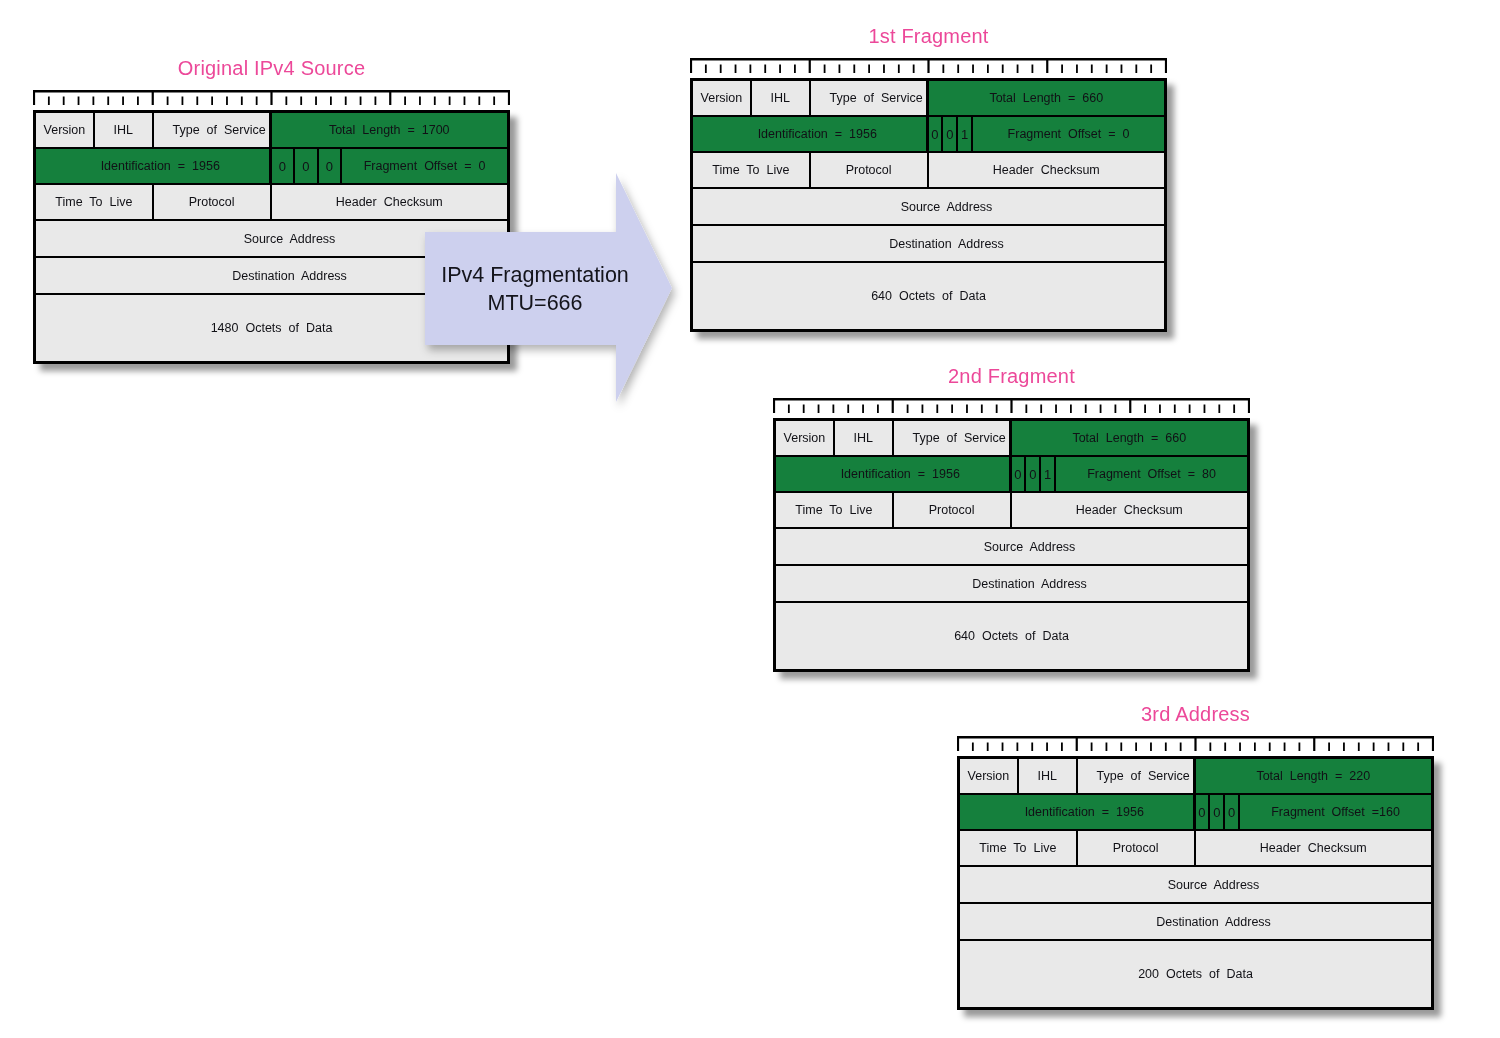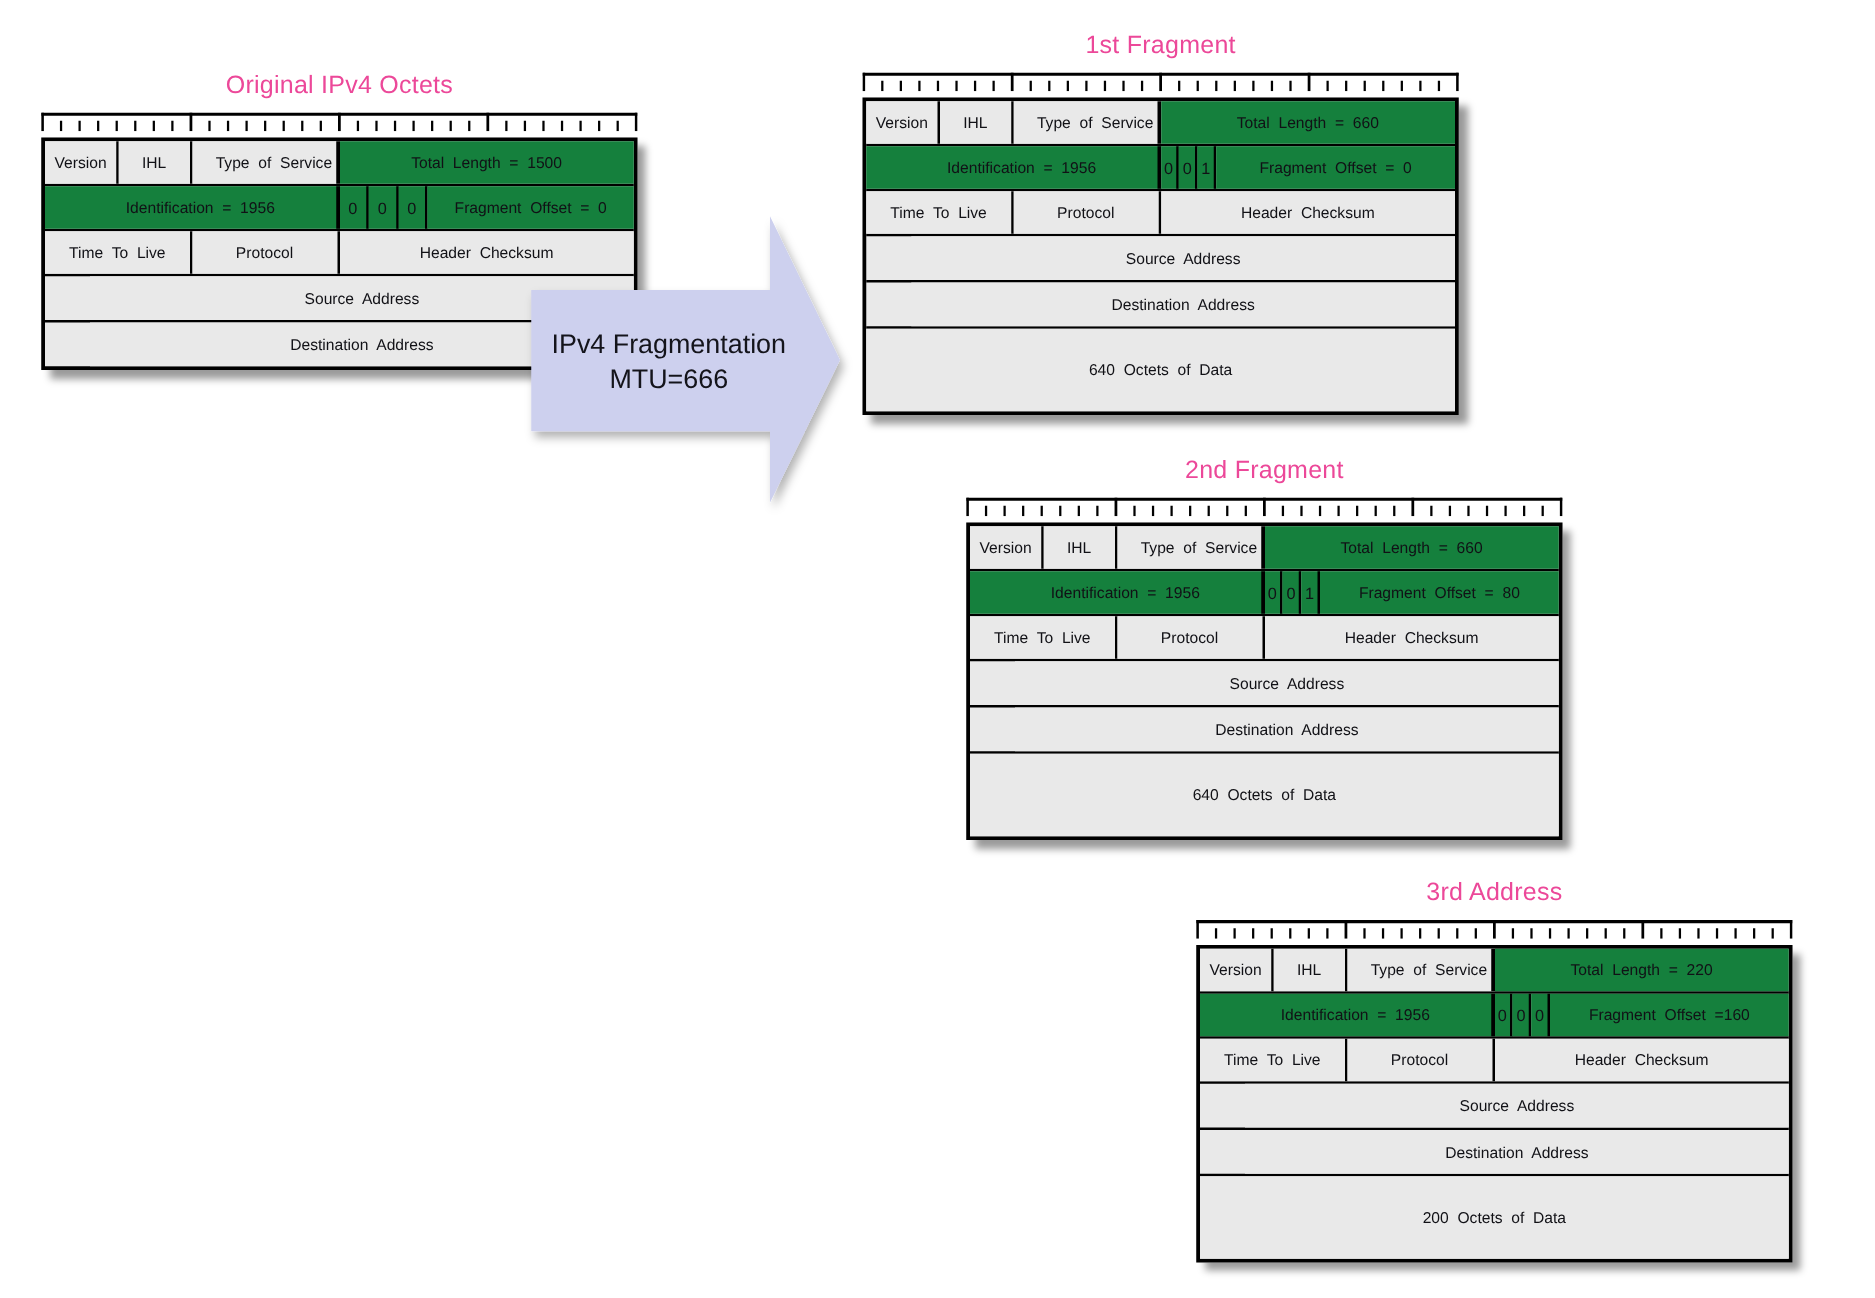--- a/index.html
+++ b/index.html
@@ -50,21 +50,21 @@
     font-family:"Liberation Sans","DejaVu Sans",sans-serif;
     font-size:21.5px;fill:#14141b;text-anchor:middle;
   }
 </style>
 </head>
 <body style="--shaded: #e9e9e9; --border: #000000; --text: #111116; background: rgb(255, 255, 255);">
 
 <div class="canvas">
 
   <section class="packet p0">
-    <h2 class="ptitle">Original IPv4 Octets</h2>
+    <h2 class="ptitle">Original IPv4 Source</h2>
     <svg class="ruler" viewBox="0 0 477 15" preserveAspectRatio="none">
         <line x1="0" y1="1.25" x2="477" y2="1.25" stroke="#000000" stroke-width="2.5"></line>
         <line x1="1" y1="0" x2="1" y2="15" stroke="#000000" stroke-width="2.2"></line>
         <line x1="15.84375" y1="6.5" x2="15.84375" y2="15" stroke="#000000" stroke-width="1.8"></line>
         <line x1="30.6875" y1="6.5" x2="30.6875" y2="15" stroke="#000000" stroke-width="1.8"></line>
         <line x1="45.53125" y1="6.5" x2="45.53125" y2="15" stroke="#000000" stroke-width="1.8"></line>
         <line x1="60.375" y1="6.5" x2="60.375" y2="15" stroke="#000000" stroke-width="1.8"></line>
         <line x1="75.21875" y1="6.5" x2="75.21875" y2="15" stroke="#000000" stroke-width="1.8"></line>
         <line x1="90.0625" y1="6.5" x2="90.0625" y2="15" stroke="#000000" stroke-width="1.8"></line>
         <line x1="104.90625" y1="6.5" x2="104.90625" y2="15" stroke="#000000" stroke-width="1.8"></line>
@@ -92,39 +92,42 @@
         <line x1="431.46875" y1="6.5" x2="431.46875" y2="15" stroke="#000000" stroke-width="1.8"></line>
         <line x1="446.3125" y1="6.5" x2="446.3125" y2="15" stroke="#000000" stroke-width="1.8"></line>
         <line x1="461.15625" y1="6.5" x2="461.15625" y2="15" stroke="#000000" stroke-width="1.8"></line>
         <line x1="476" y1="0" x2="476" y2="15" stroke="#000000" stroke-width="2.2"></line>
       </svg>
     <div class="pbox">
       <div class="row r1">
         <div class="cell w125">Version</div>
         <div class="cell w125">IHL</div>
         <div class="cell w25 thick">Type of Service</div>
-        <div class="cell white w50 last">Total Length = 1500</div>
+        <div class="cell white w50 last">Total Length = 1700</div>
       </div>
       <div class="row r2">
         <div class="cell white w50 thick">Identification = 1956</div>
         <div class="cell white wflag flag">0</div>
         <div class="cell white wflag flag">0</div>
         <div class="cell white wflag flag">0</div>
         <div class="cell white wfo last">Fragment Offset = 0</div>
       </div>
       <div class="row r3">
         <div class="cell w25">Time To Live</div>
         <div class="cell w25">Protocol</div>
         <div class="cell w50 last">Header Checksum</div>
       </div>
       <div class="row r4">
         <div class="cell wfull last">Source Address</div>
       </div>
       <div class="row r5">
         <div class="cell wfull last">Destination Address</div>
+      </div>
+      <div class="row r6">
+        <div class="cell wfull last">1480 Octets of Data</div>
       </div>
     </div>
   </section>
 
   <section class="packet p1">
     <h2 class="ptitle">1st Fragment</h2>
     <svg class="ruler" viewBox="0 0 477 15" preserveAspectRatio="none">
         <line x1="0" y1="1.25" x2="477" y2="1.25" stroke="#000000" stroke-width="2.5"></line>
         <line x1="1" y1="0" x2="1" y2="15" stroke="#000000" stroke-width="2.2"></line>
         <line x1="15.84375" y1="6.5" x2="15.84375" y2="15" stroke="#000000" stroke-width="1.8"></line>

